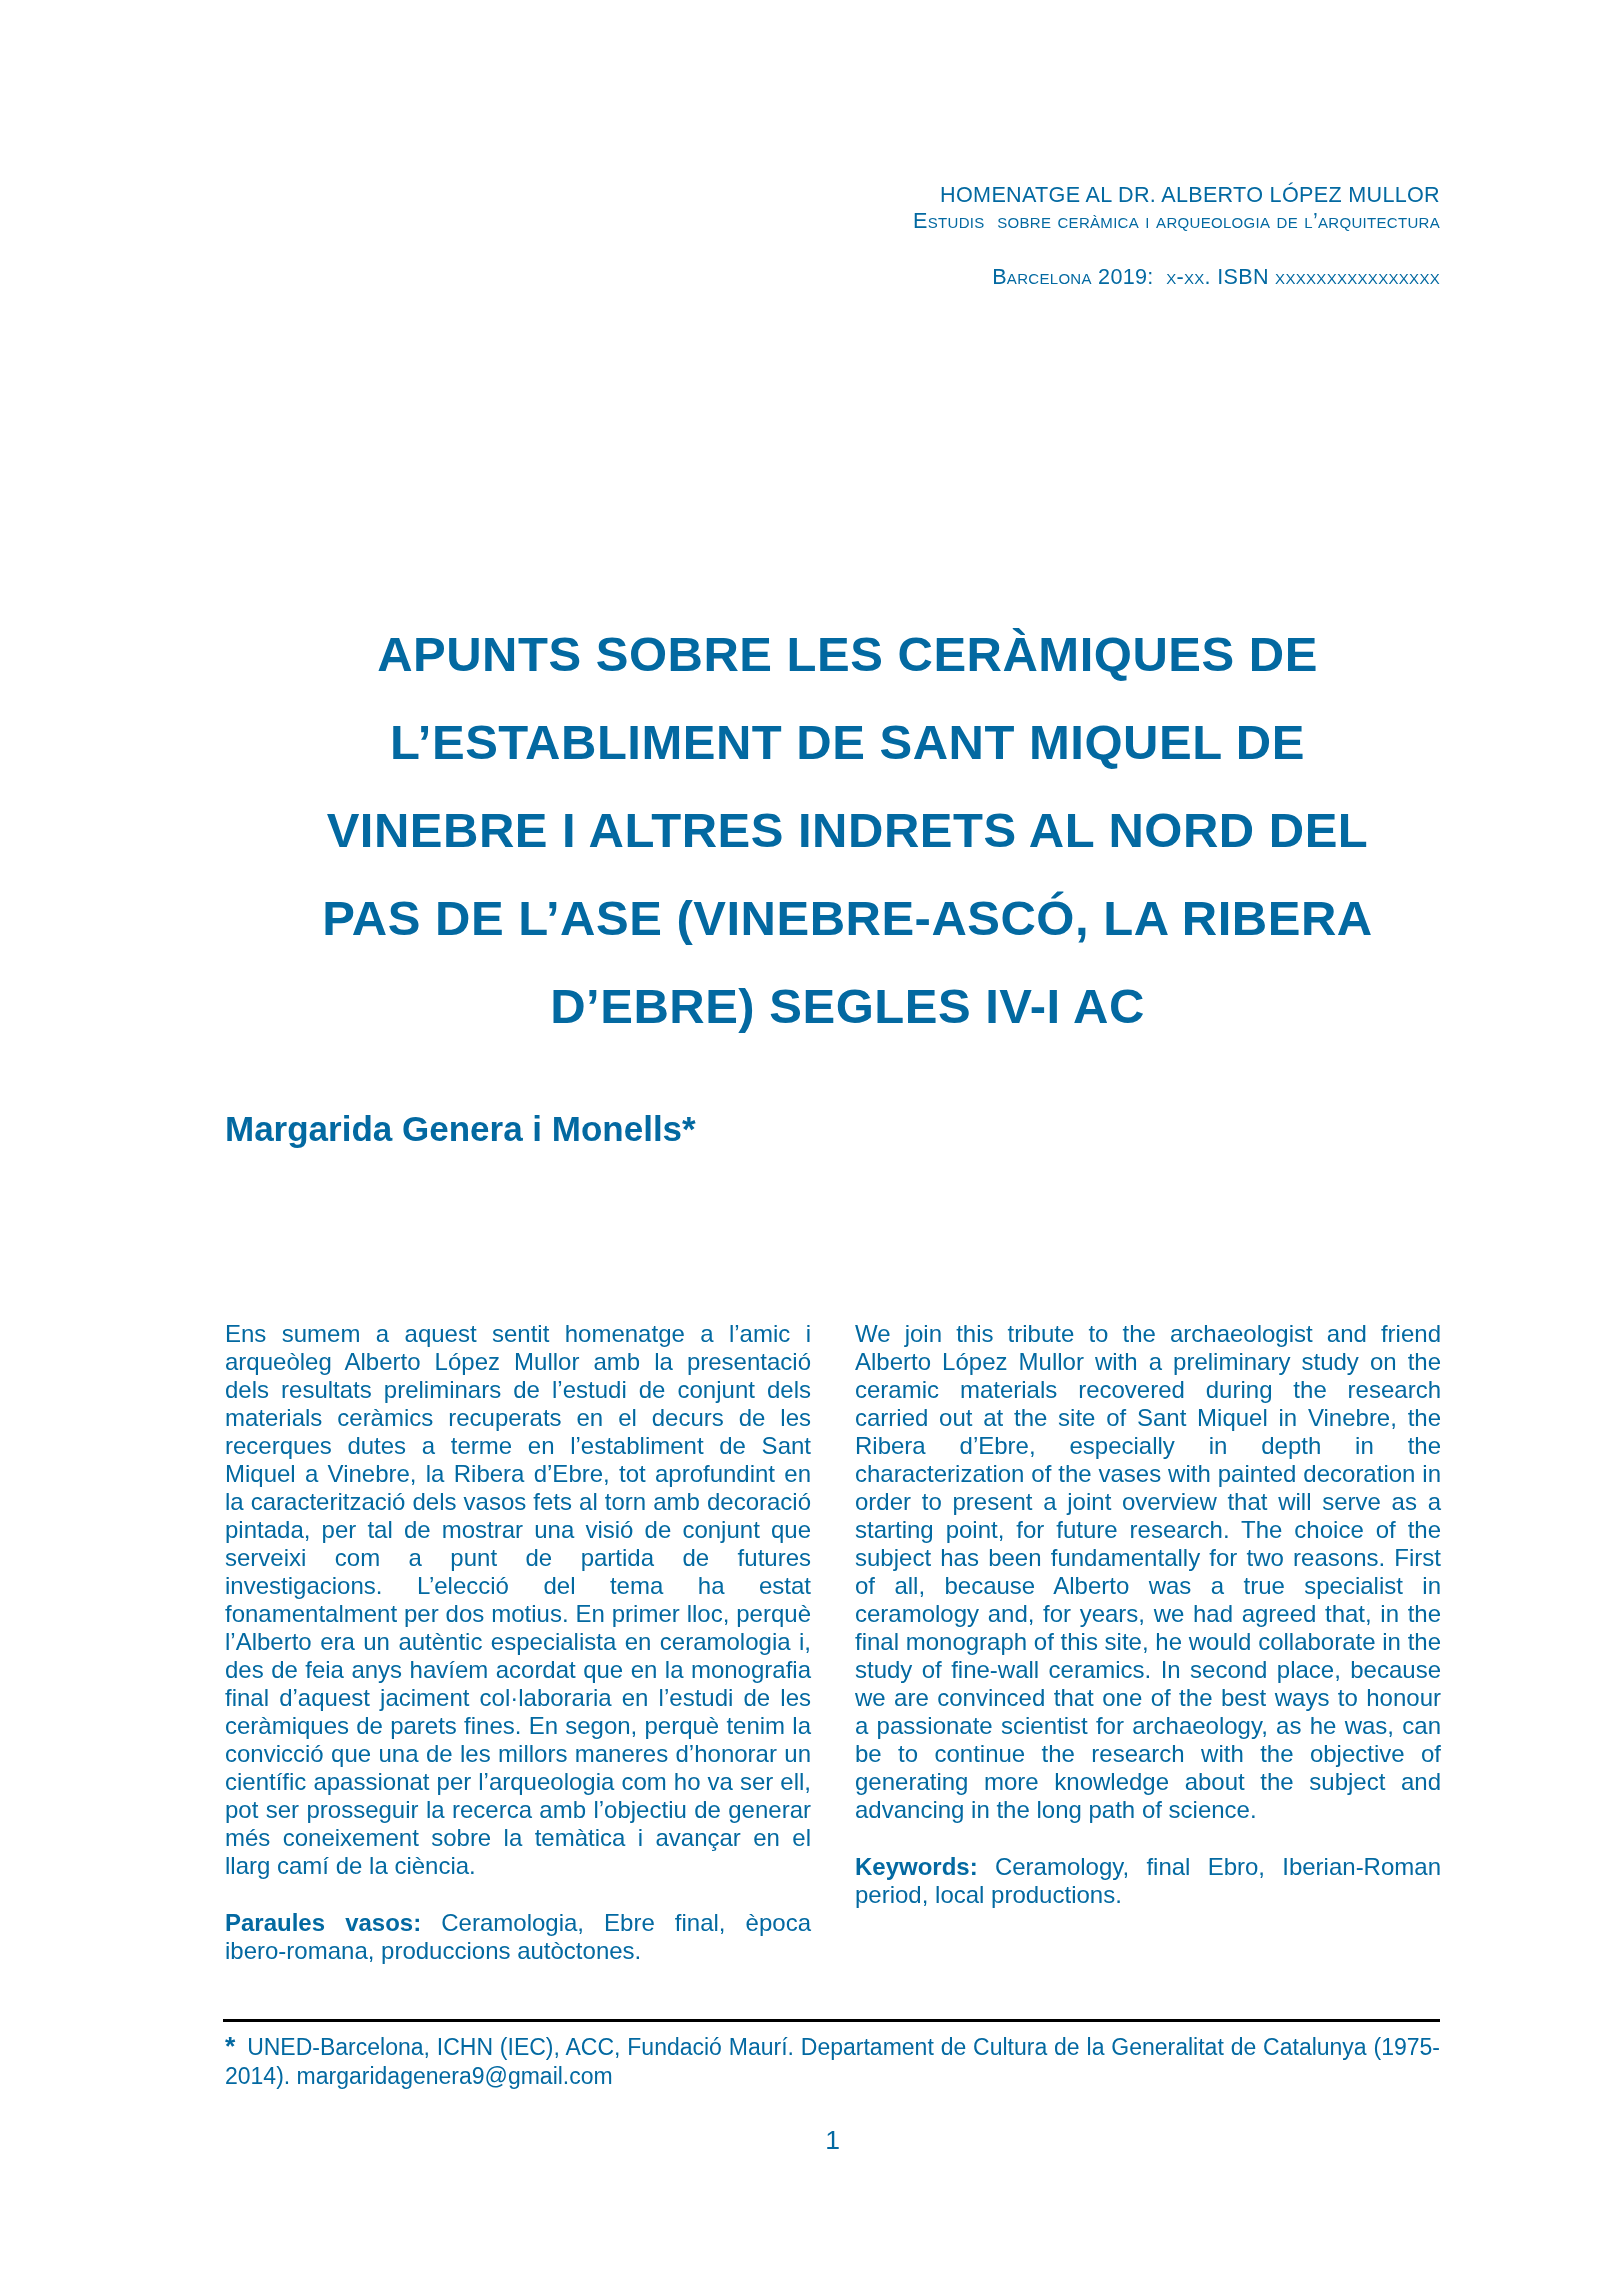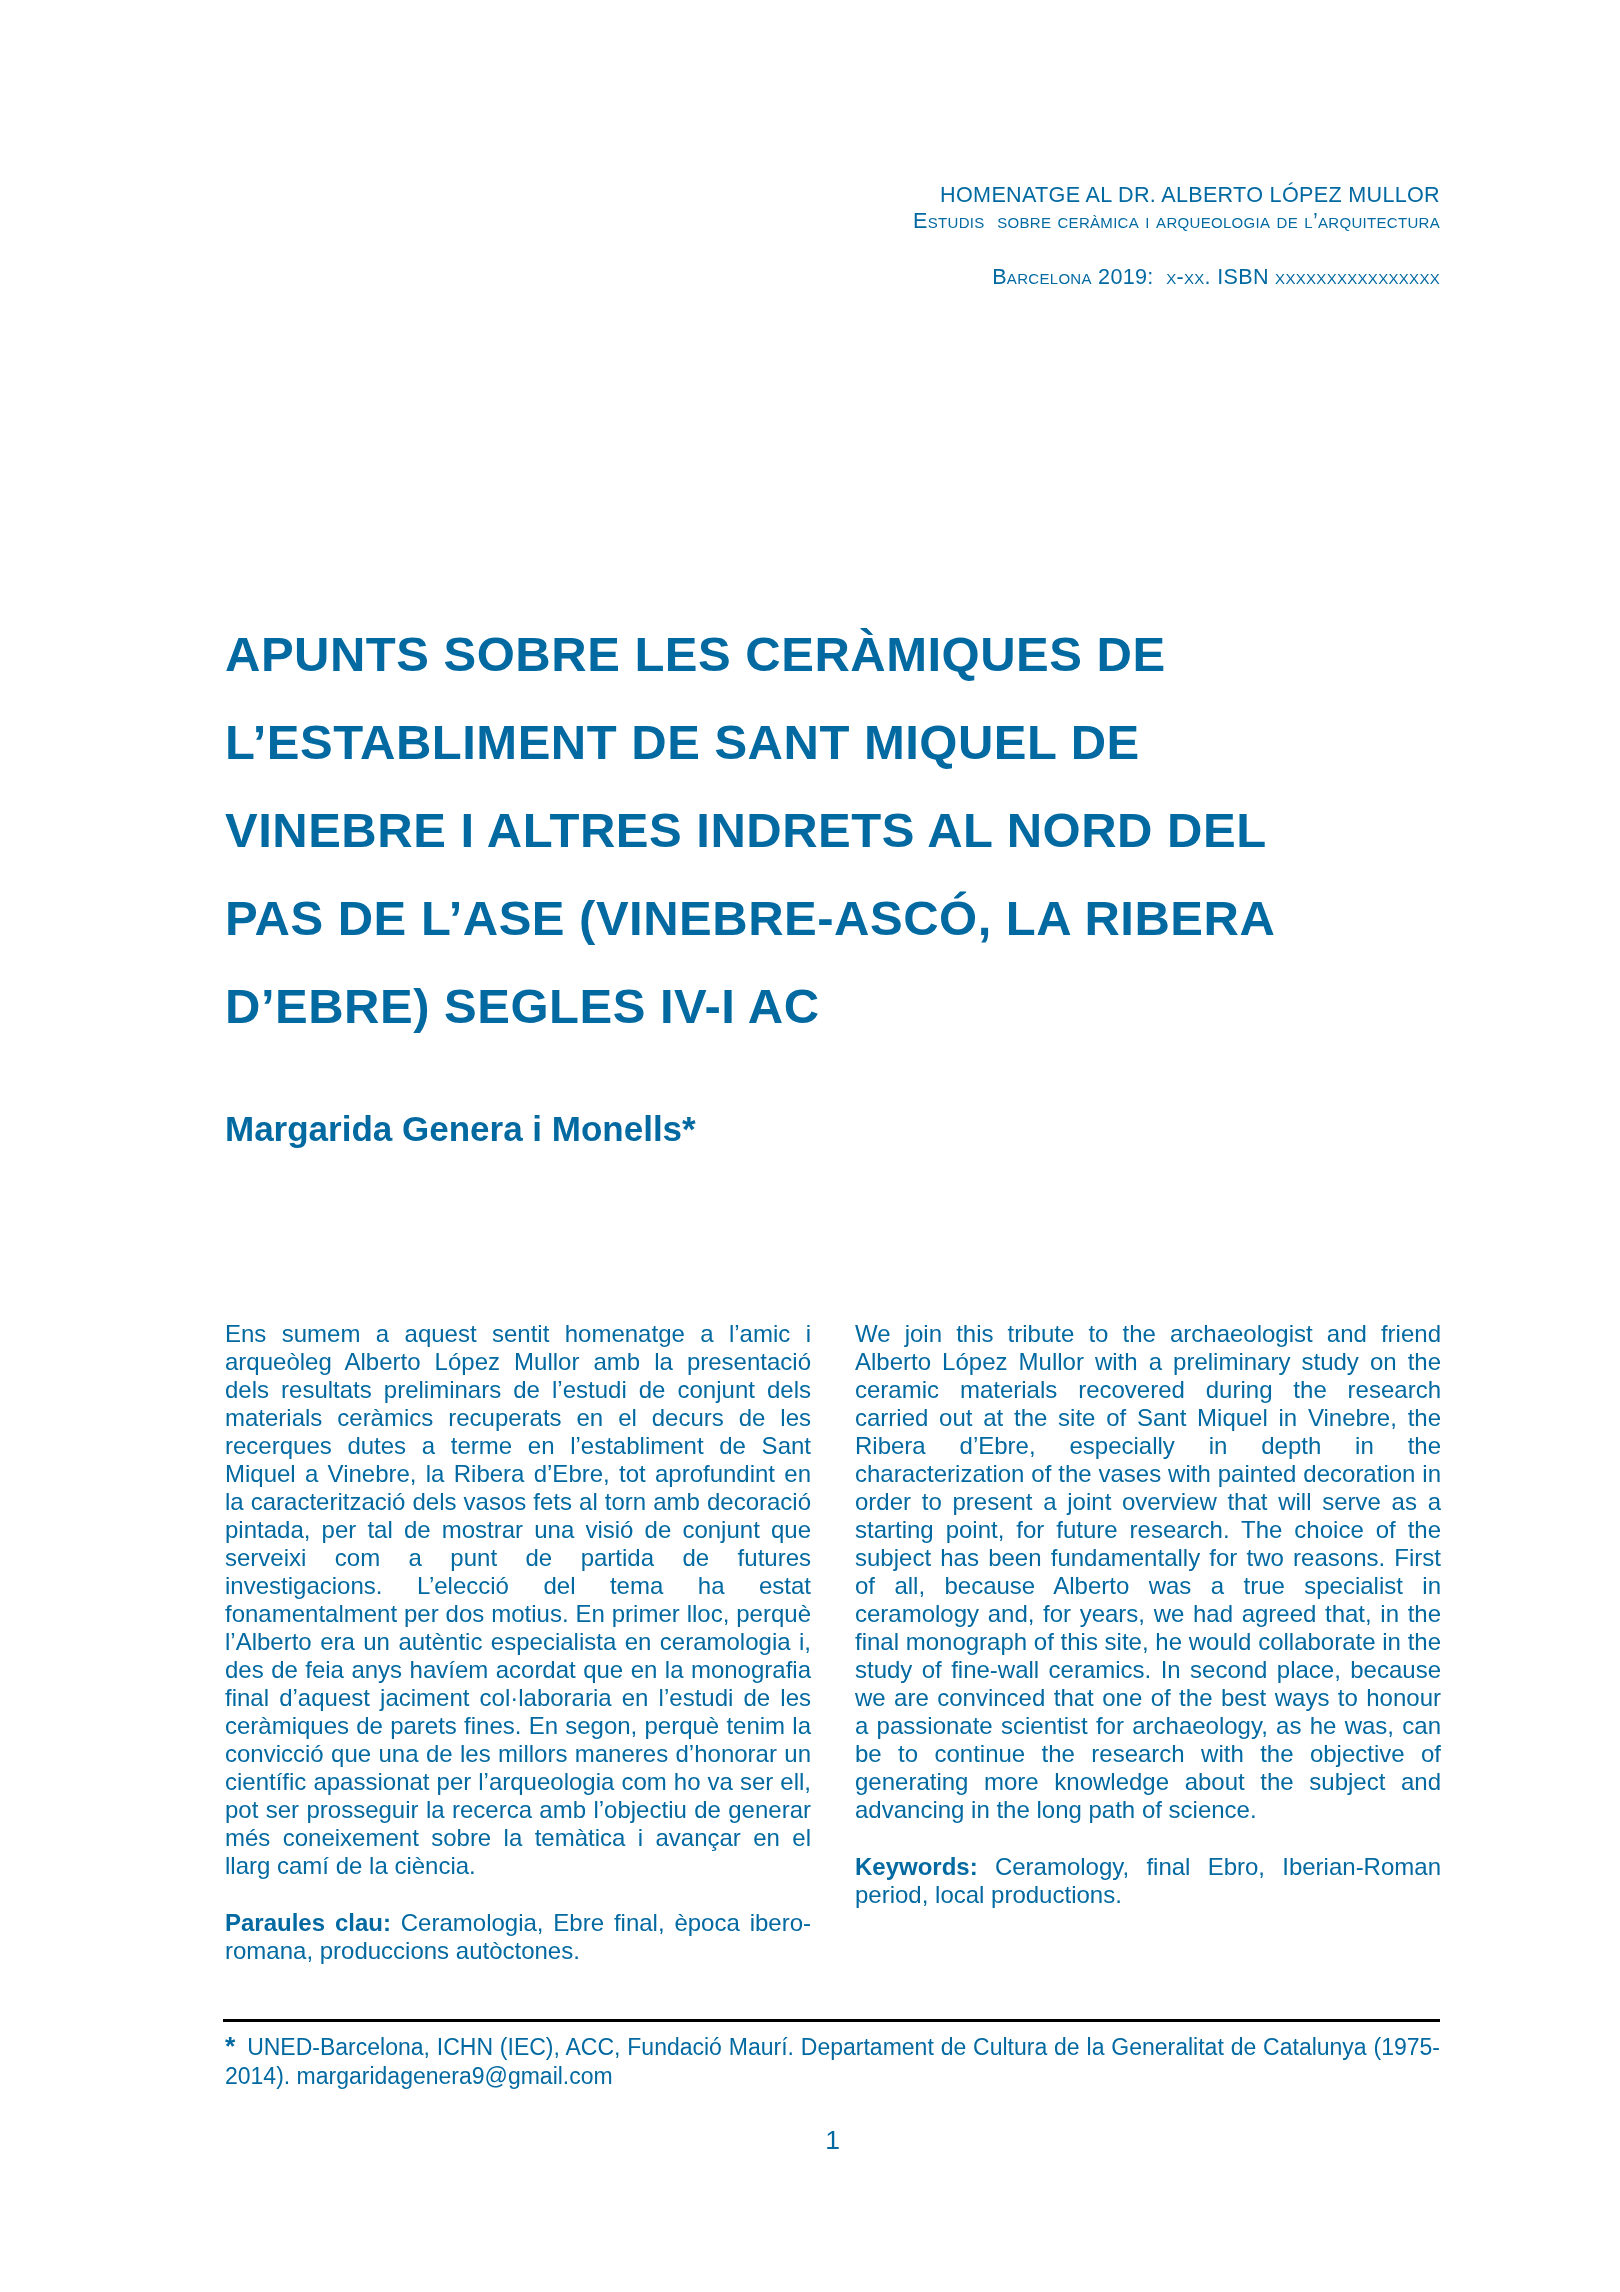--- a/index.html
+++ b/index.html
@@ -76,32 +76,32 @@
 <body>
 
 <div class="page">
 
   <div class="header">
     <div>HOMENATGE AL DR. ALBERTO LÓPEZ MULLOR</div>
     <div class="smallcaps">Estudis&nbsp; sobre ceràmica i arqueologia de l’arquitectura</div>
     <div class="smallcaps pub-line">Barcelona 2019:&nbsp; x-xx. ISBN xxxxxxxxxxxxxxxx</div>
   </div>
 
-  <h1 class="title" style="margin:0;">APUNTS SOBRE LES CERÀMIQUES DE
+  <h1 class="title" style="margin:0;text-align:center;">APUNTS SOBRE LES CERÀMIQUES DE
 L’ESTABLIMENT DE SANT MIQUEL DE
 VINEBRE I ALTRES INDRETS AL NORD DEL
 PAS DE L’ASE (VINEBRE-ASCÓ, LA RIBERA
 D’EBRE) SEGLES IV-I AC</h1>
 
   <div class="author">Margarida Genera i Monells*</div>
 
   <div class="col col-left">
     <p>Ens sumem a aquest sentit homenatge a l’amic i arqueòleg Alberto López Mullor amb la presentació dels resultats preliminars de l’estudi de conjunt dels materials ceràmics recuperats en el decurs de les recerques dutes a terme en l’establiment de Sant Miquel a Vinebre, la Ribera d’Ebre, tot aprofundint en la caracterització dels vasos fets al torn amb decoració pintada, per tal de mostrar una visió de conjunt que serveixi com a punt de partida de futures investigacions. L’elecció del tema ha estat fonamentalment per dos motius. En primer lloc, perquè l’Alberto era un autèntic especialista en ceramologia i, des de feia anys havíem acordat que en la monografia final d’aquest jaciment col·laboraria en l’estudi de les ceràmiques de parets fines. En segon, perquè tenim la convicció que una de les millors maneres d’honorar un científic apassionat per l’arqueologia com ho va ser ell, pot ser prosseguir la recerca amb l’objectiu de generar més coneixement sobre la temàtica i avançar en el llarg camí de la ciència.</p>
     <p class="kw">
-      <span class="kw-label">Paraules clau:</span>
+      <span class="kw-label">Paraules vasos:</span>
       <span>Ceramologia, Ebre final, època ibero-romana, produccions autòctones.</span>
     </p>
   </div>
 
   <div class="col col-right">
     <p>We join this tribute to the archaeologist and friend Alberto López Mullor with a preliminary study on the ceramic materials recovered during the research carried out at the site of Sant Miquel in Vinebre, the Ribera d’Ebre, especially in depth in the characterization of the vases with painted decoration in order to present a joint overview that will serve as a starting point, for future research. The choice of the subject has been fundamentally for two reasons. First of all, because Alberto was a true specialist in ceramology and, for years, we had agreed that, in the final monograph of this site, he would collaborate in the study of fine-wall ceramics. In second place, because we are convinced that one of the best ways to honour a passionate scientist for archaeology, as he was, can be to continue the research with the objective of generating more knowledge about the subject and advancing in the long path of science.</p>
     <p class="kw">
       <span class="kw-label">Keywords:</span>
       <span>Ceramology, final Ebro, Iberian-Roman period, local productions.</span>
     </p>

